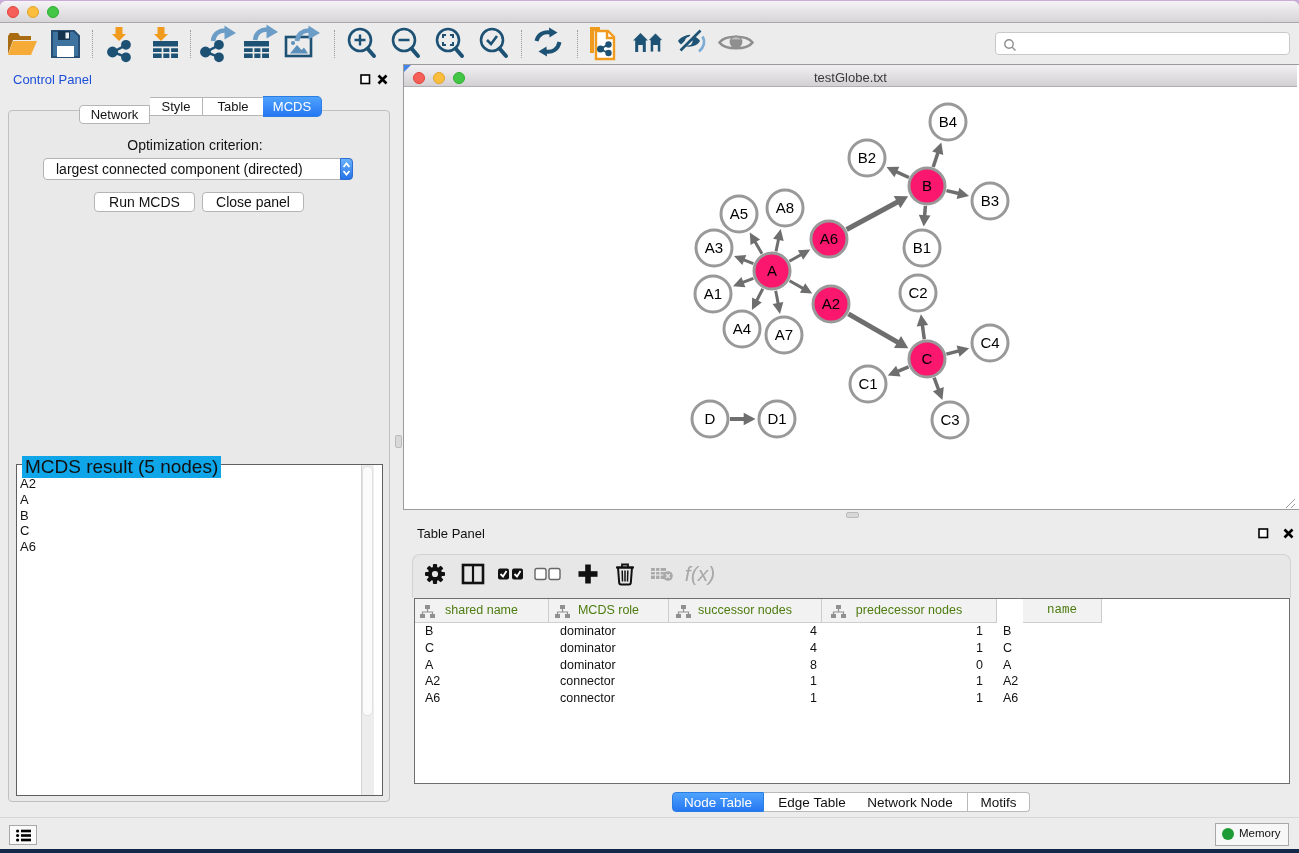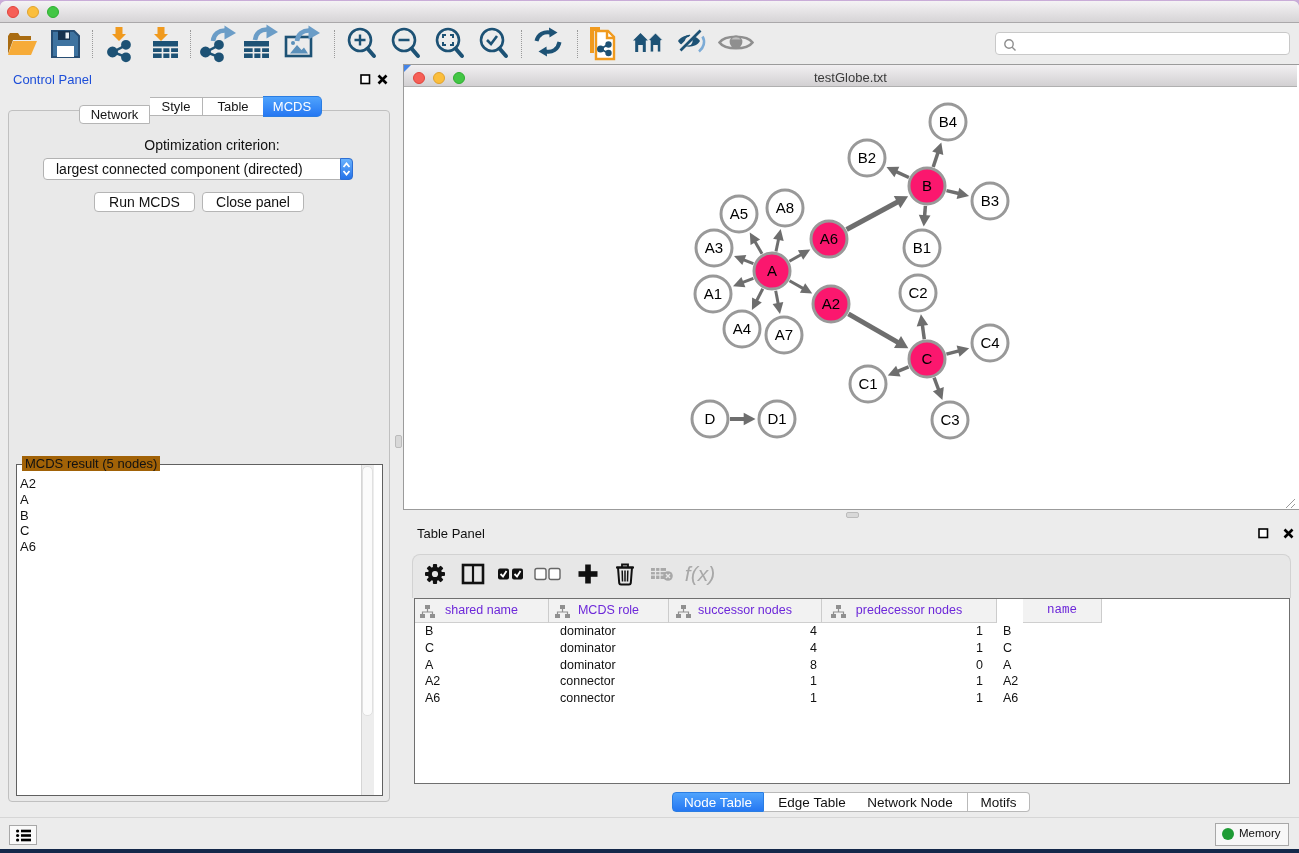--- a/index.html
+++ b/index.html
@@ -10,41 +10,41 @@
 .tl{width:12px;height:12px;border-radius:50%;top:5px;}
 #title{top:4px;left:0;width:1299px;text-align:center;font-size:13px;color:#404040;}
 #toolbar{top:23px;left:0;width:1299px;height:39px;background:#ececec;}
 .sep{top:29px;width:1px;height:28px;border-left:1px dotted #9a9a9a;}
 #searchbox{top:31px;left:995px;width:295px;height:23px;background:#fff;border:1px solid #c8c8c8;border-radius:4px;}
 
 #cp-title{top:71px;left:13px;font-size:13px;color:#1d4ed8;}
 .winbtn{font-size:12px;color:#000;top:71px;}
 #cp-body{top:109px;left:8px;width:382px;height:692px;border:1px solid #c0c0c0;border-radius:4px;background:#e9e9e9;}
 .seg{top:96px;height:19px;background:#fff;border:1px solid #b5b5b5;font-size:13px;color:#151515;text-align:center;line-height:18px;}
-#opt-label{top:136px;left:21px;width:382px;text-align:center;font-size:14px;color:#111;}
+#opt-label{top:136px;left:4px;width:382px;text-align:center;font-size:14px;color:#111;}
 #dropdown{top:157px;left:43px;width:310px;height:22px;background:#fff;border:1px solid #b2b2b2;border-radius:4px;font-size:14px;color:#111;line-height:20px;padding-left:12px;}
 #dd-step{top:157px;left:340px;width:13px;height:22px;background:linear-gradient(#6ab2fd,#2573e9);border-radius:0 4px 4px 0;border:1px solid #2e6fd4;}
 .btn{top:191px;height:20px;background:#fff;border:1px solid #b5b5b5;border-radius:4px;font-size:14px;color:#111;text-align:center;line-height:18px;}
 #grpbox{top:463px;left:16px;width:367px;height:332px;border:1px solid #606060;background:#fff;}
-#grplabel{top:455px;left:22px;background:#a16207;padding:0 3px;font-size:13px;color:#111;}
+#grplabel{top:455px;left:22px;background:#0ea5e9;padding:0 3px;font-size:19px;color:#111;}
 #grplist{top:475px;left:20px;font-size:13px;color:#111;line-height:15.8px;}
 #grpsb{top:464px;left:361px;width:13px;height:330px;background:#ededed;border-left:1px solid #d5d5d5;}
 #grpsbt{top:465px;left:362px;width:11px;height:250px;background:#fbfbfb;border:1px solid #e0e0e0;border-radius:5px;}
 
 #vgrip{top:434px;left:395px;width:7px;height:13px;background:#d8d8d8;border:1px solid #bbb;border-radius:2px;}
 #hgrip{top:511px;left:846px;width:13px;height:6px;background:#d8d8d8;border:1px solid #bbb;border-radius:2px;}
 
 #netwin{top:63px;left:403px;width:902px;height:446px;border:1px solid #9b9b9b;background:#fff;}
 #nettitle{top:0;left:0;width:893px;height:22px;background:linear-gradient(#f2f0f2,#d2d0d2);border-bottom:1px solid #b0b0b0;}
 #netname{top:5px;left:0;width:893px;text-align:center;font-size:13px;color:#3a3a3a;}
 
 #tp-title{top:525px;left:417px;font-size:13px;color:#111;}
 #tp-toolbar{top:553px;left:412px;width:879px;height:44px;background:#e7e7e7;border:1px solid #d2d2d2;border-radius:8px 8px 0 0;border-bottom:none;}
 #tbl{top:597px;left:414px;width:876px;height:186px;background:#fff;border:1px solid #6f6f6f;}
-.th{top:598px;height:24px;background:#f2f2f2;border-right:1px solid #cccccc;border-bottom:1px solid #cfcfcf;font-size:12.5px;color:#6d28d9;text-align:center;line-height:23px;}
+.th{top:598px;height:24px;background:#f2f2f2;border-right:1px solid #cccccc;border-bottom:1px solid #cfcfcf;font-size:12.5px;color:#4d7c0f;text-align:center;line-height:23px;}
 .td{font-size:12.5px;color:#111;}
 
 .btab{top:791px;height:20px;border:1px solid #b9b9b9;background:#fff;font-size:13.5px;color:#111;text-align:center;line-height:19px;}
 
 #statussep{top:816px;left:0;width:1299px;height:1px;background:#d6d6d6;}
 #listbtn{top:824px;left:9px;width:28px;height:20px;background:#fafafa;border:1px solid #a8a8a8;}
 #membtn{top:822px;left:1215px;width:74px;height:23px;background:#f7f7f7;border:1px solid #a8a8a8;font-size:11.5px;color:#111;}
 #botstrip{top:849px;left:0;width:1299px;height:4px;background:#14284a;}
 text{font-family:"Liberation Sans",sans-serif;}
 </style></head><body>

